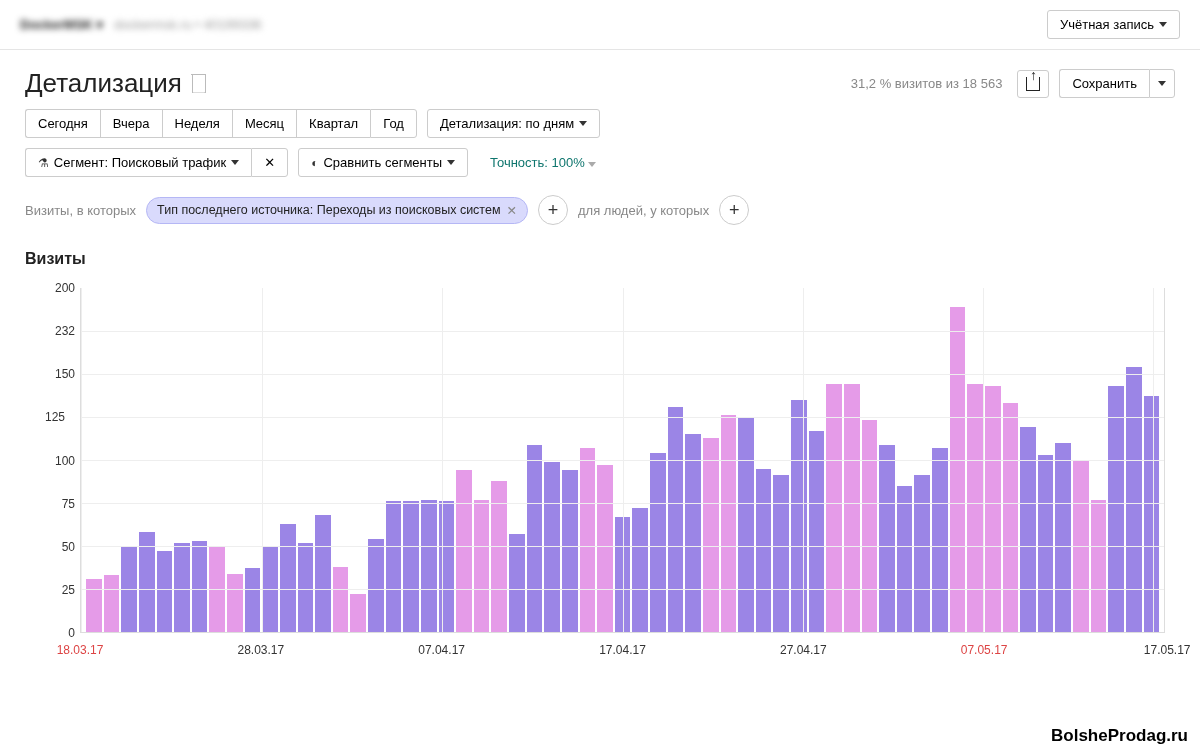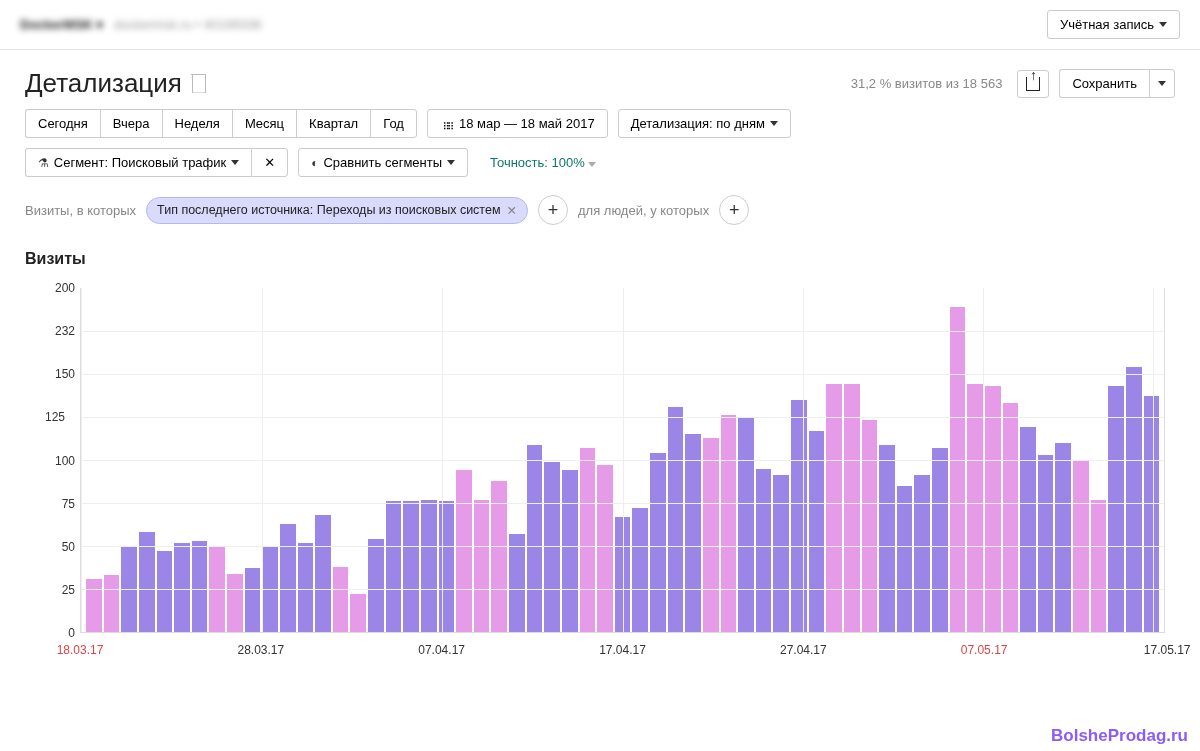--- a/index.html
+++ b/index.html
@@ -46,21 +46,21 @@
 .y-tick{position:absolute;right:0;font-size:12px;color:#333;transform:translateY(-50%);text-align:right;width:40px}
 .plot{position:absolute;left:0;right:0;top:0;bottom:35px;border:1px solid #ddd;border-top:none}
 .grid-h{position:absolute;left:0;right:0;border-top:1px solid #eee}
 .grid-v{position:absolute;top:0;bottom:0;border-left:1px solid #eee}
 .bars{position:absolute;left:0;right:0;top:0;bottom:0;display:flex;align-items:flex-end;padding:0 4px}
 .bar{flex:1;margin:0 1px;background:#9b85e6}
 .bar.weekend{background:#e59be8}
 .x-axis{position:absolute;left:0;right:0;bottom:0;height:30px}
 .x-tick{position:absolute;top:5px;font-size:12px;color:#333;transform:translateX(-50%)}
 .x-tick.red{color:#d44}
-.watermark{position:absolute;bottom:5px;right:12px;font-size:17px;font-weight:700;color:#8b5cf6}
+.watermark{position:absolute;bottom:5px;right:12px;font-size:17px;font-weight:700;color:#000000}
 </style>
 </head>
 <body>
 <div class="page">
 
 <div class="topbar">
   <div class="blur">
     <strong><span>DockerMSK</span> ▾</strong>&nbsp;&nbsp;
     <span>dockermsk.ru  •  40199336</span>
   </div>
@@ -91,24 +91,20 @@
 
 <div class="filters">
   <div class="btn-group" id="period-group">
         <button class="btn">Сегодня</button>
         <button class="btn">Вчера</button>
         <button class="btn">Неделя</button>
         <button class="btn">Месяц</button>
         <button class="btn">Квартал</button>
         <button class="btn">Год</button>
       </div>
-  <button class="btn">
-    <span class="calendar-icon"></span>
-    <span>18 мар — 18 май 2017</span>
-  </button>
   <button class="btn">
     <span>Детализация: по дням</span>
     <span class="chevron"></span>
   </button>
 </div>
 
 <div class="filters">
   <div class="btn-group">
     <button class="btn">
       <span class="filter-icon"></span>

